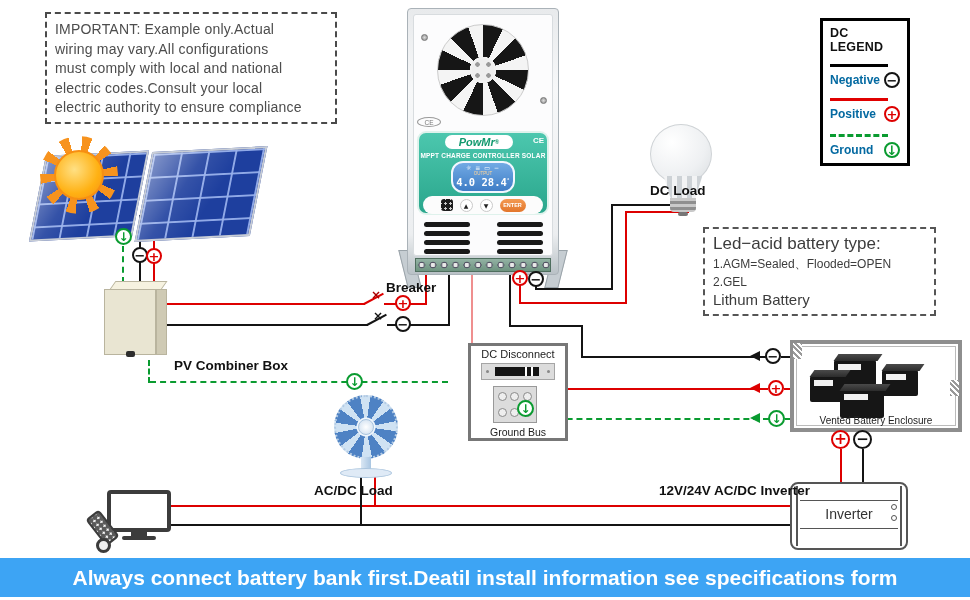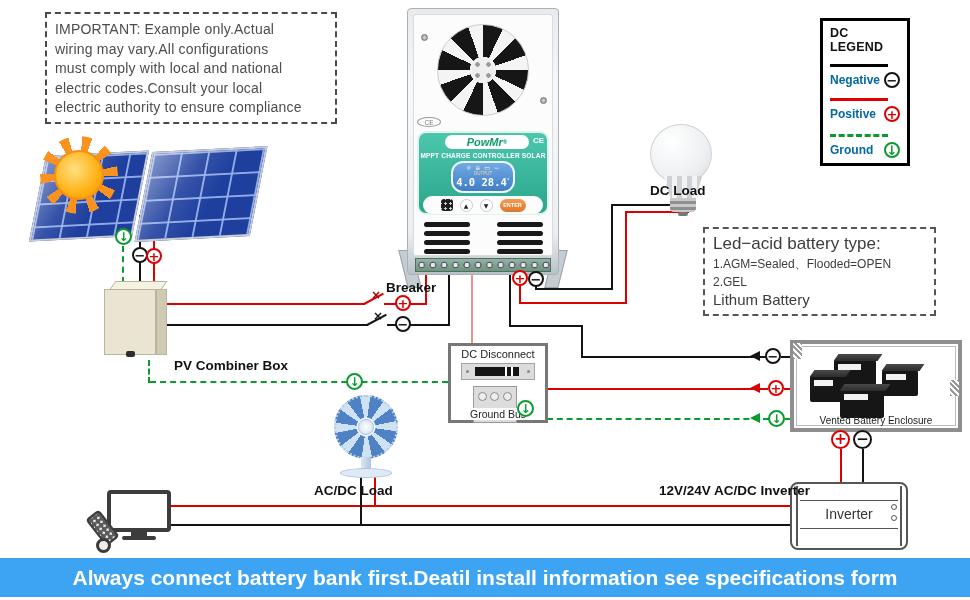--- a/index.html
+++ b/index.html
@@ -80,21 +80,21 @@
     background: radial-gradient(circle, #f2f2f2 0 13px, transparent 13.5px),
       repeating-conic-gradient(from 0deg, #161616 0 26deg, #f4f4f4 26deg 45deg); }
   #cfan-hub { position: absolute; left: 472px; top: 59px; width: 22px; height: 22px; border-radius: 50%; background: #efefef; z-index: 5;
     background-image: radial-gradient(circle, #9a9a9a 0 2px, transparent 2.5px); background-size: 11px 11px; }
   .screw { position: absolute; width: 7px; height: 7px; border-radius: 50%; background: radial-gradient(#ddd, #8a8a8a); border: 1px solid #777; z-index: 4; }
   #screw1 { left: 421px; top: 34px; } #screw2 { left: 540px; top: 97px; }
   #ctl-ce { position: absolute; left: 417px; top: 117px; width: 24px; height: 10px; border: 1px solid #9a9a9a; border-radius: 50%;
     font-size: 6.5px; color: #777; display: flex; align-items: center; justify-content: center; z-index: 4; }
   #cface { position: absolute; left: 417px; top: 131px; width: 132px; height: 84px; border-radius: 9px; border: 2px solid #dff2ec; z-index: 4;
     background: linear-gradient(#4cc7ae, #2aa68c); }
-  #cpill { position: absolute; left: 445px; top: 135px; width: 84px; height: 14px; background: #fff; border-radius: 8px; z-index: 5;
+  #cpill { position: absolute; left: 445px; top: 135px; width: 68px; height: 14px; background: #fff; border-radius: 8px; z-index: 5;
     display: flex; align-items: center; justify-content: center; font-style: italic; font-weight: 700; font-size: 11px; color: #11996e; }
   #cpill sup { font-size: 6px; font-style: normal; }
   #cface-ce { position: absolute; left: 533px; top: 136px; font-size: 8px; color: #fff; font-weight: 700; z-index: 5; }
   #csub { position: absolute; left: 419px; top: 152px; width: 128px; text-align: center; font-size: 6.5px; font-weight: 700; color: #fff; letter-spacing: .2px; z-index: 5; }
   #clcd { position: absolute; left: 451px; top: 161px; width: 64px; height: 32px; border: 2px solid #f2f7ff; border-radius: 12px; z-index: 5;
     background: linear-gradient(#72aae4, #3f7dc6); overflow: hidden; }
   #clcd-icons { margin-top: 1px; text-align: center; font-size: 6px; color: #fff; letter-spacing: 1px; font-family: "DejaVu Sans", sans-serif; }
   #clcd-out { text-align: center; font-size: 4.5px; color: #ffd699; }
   #clcd-vals { display: flex; justify-content: space-around; align-items: baseline; font-family: "DejaVu Sans Mono", monospace; font-weight: 700; color: #fff; font-size: 10.5px; }
   #clcd-vals .deg { font-size: 5px; vertical-align: super; }
@@ -115,21 +115,21 @@
   
   #bulb { position: absolute; left: 648px; top: 124px; width: 70px; height: 94px; z-index: 3; }
   #bulb-glass { position: absolute; left: 2px; top: 0; width: 62px; height: 60px; border-radius: 50%; border: 1px solid #cfd3d6;
     background: radial-gradient(circle at 35% 30%, #ffffff, #eef0f2 60%, #d8dcdf); }
   #bulb-neck { position: absolute; left: 14px; top: 52px; width: 42px; height: 24px;
     background: repeating-linear-gradient(90deg, #f2f3f4 0 5px, #cdd2d6 5px 10px); clip-path: polygon(4% 0, 96% 0, 78% 100%, 22% 100%); }
   #bulb-base { position: absolute; left: 22px; top: 74px; width: 26px; height: 14px; border-radius: 0 0 4px 4px;
     background: repeating-linear-gradient(180deg, #c9c9c9 0 3px, #8f8f8f 3px 6px); }
   #bulb-tip { position: absolute; left: 30px; top: 88px; width: 10px; height: 4px; background: #777; border-radius: 2px; }
   
-  #dcd { position: absolute; left: 448px; top: 343px; width: 100px; height: 80px; border: 3px solid #777; background: #fff; z-index: 3; }
+  #dcd { position: absolute; left: 468px; top: 343px; width: 100px; height: 98px; border: 3px solid #777; background: #fff; z-index: 3; }
   #dcd-title { font-size: 11px; color: #222; text-align: center; margin-top: 2px; }
   #dcd-switch { margin: 3px auto 0; width: 74px; height: 17px; background: #dcdcdc; border: 1px solid #a5a5a5; position: relative; }
   #dcd-handle { position: absolute; left: 13px; top: 3px; width: 44px; height: 9px;
     background: linear-gradient(90deg, #141414 0 30px, #fff 30px 32px, #141414 32px 36px, #fff 36px 38px, #141414 38px 44px); }
   #dcd-switch::before, #dcd-switch::after { content: ""; position: absolute; top: 6px; width: 3px; height: 3px; border-radius: 50%; background: #888; }
   #dcd-switch::before { left: 4px; } #dcd-switch::after { right: 4px; }
   #dcd-plate { position: absolute; left: 22px; top: 40px; width: 44px; height: 37px; background: #dcdcdc; border: 1px solid #999;
     display: grid; grid-template-columns: repeat(3, 1fr); place-items: center; padding: 2px; }
   .gb-hole { width: 9px; height: 9px; border-radius: 50%; border: 1.5px solid #8a8a8a; background: #eee; }
   #dcd-gb-label { position: absolute; left: 0; right: 0; bottom: 0; text-align: center; font-size: 10.5px; color: #222; background: #fff; }

